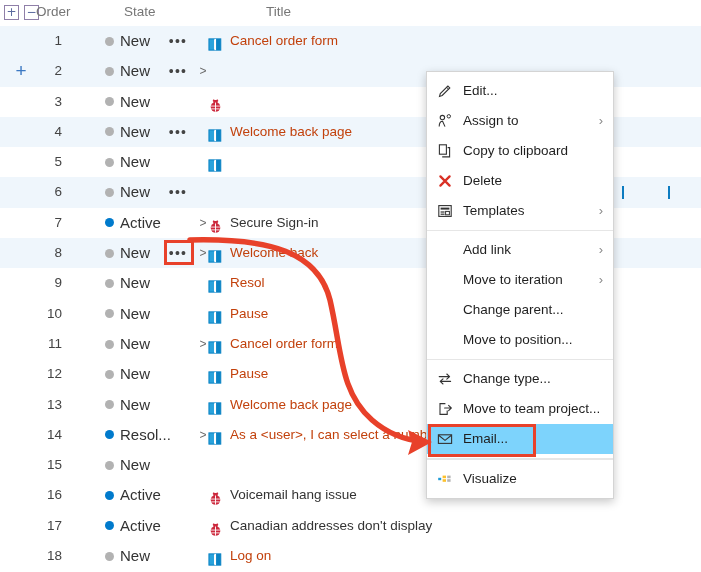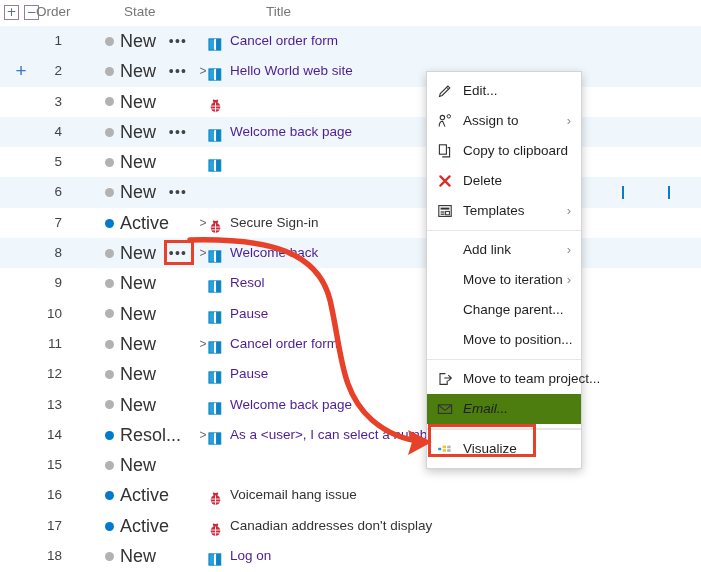--- a/index.html
+++ b/index.html
@@ -60,21 +60,21 @@
   .row {
     position: relative;
     height: 30.3px;
     background: #ffffff;
   }
   .row.alt { background: #eff6fc; }
 
   .cell { position: absolute; top: 0; height: 30.3px; line-height: 30.3px; white-space: nowrap; }
   .c-plus   { left: 8px;  width: 26px; text-align: center; color: #3b78c3; font-size: 19px; font-weight: 300;}
   .c-order  { left: 36px; width: 26px; text-align: right; color: #444; font-size: 13.5px;}
-  .c-state  { left: 105px; color: #333; font-size: 18px; }
+  .c-state  { left: 105px; color: #333; font-size: 15px; }
   .c-dots   { left: 163px; width: 30px; text-align: center; color: #444; font-size: 14px; letter-spacing: 1.2px; }
   .c-chev   { left: 196px; width: 14px; text-align: center; color: #6b6b6b; font-size: 12px; }
   .c-title  { left: 208px; font-size: 13.5px; }
 
   .state-dot {
     display: inline-block;
     width: 9px; height: 9px;
     border-radius: 50%;
     margin-right: 6px;
     vertical-align: middle;
@@ -86,56 +86,56 @@
   .state-dot.resolved { background: #007acc; }
 
   .wi-icon {
     display: inline-block;
     width: 15px; height: 15px;
     vertical-align: middle;
     margin-right: 7px;
     position: relative;
     top: -1px;
   }
-  .title-link { color: #4c1d95; }
+  .title-link { color: #c2410c; }
   .title-link.plain { color: #333; }
 
   
   .tickmark {
     position: absolute;
     width: 2px; height: 13px;
     background: #0d7cc1;
     top: 9px;
   }
 
   
   #ctxmenu {
     position: absolute;
     left: 426px; top: 71px;
-    width: 156px;
+    width: 188px;
     background: #ffffff;
     border: 1px solid #d4d4d4;
     box-shadow: 0 3px 9px rgba(0,0,0,0.22);
     box-sizing: border-box;
     z-index: 40;
   }
   .menu-section { padding: 4px 0; }
   .menu-sep { height: 1px; background: #e6e6e6; margin: 0; }
   .menu-item {
     position: relative;
     height: 30px;
     line-height: 30px;
     padding-left: 36px;
     padding-right: 24px;
     font-size: 13.5px;
     color: #1f1f1f;
     white-space: nowrap;
     cursor: default;
   }
-  .menu-item.highlight { background: #4d7c0f; font-style: italic; }
+  .menu-item.highlight { background: #7dd3fc; }
   .menu-item .mi-icon {
     position: absolute;
     left: 10px; top: 50%;
     margin-top: -8px;
     width: 16px; height: 16px;
     line-height: 16px;
     text-align: center;
   }
   .menu-item .mi-sub {
     position: absolute;
@@ -190,26 +190,20 @@
               <rect x="1" y="2" width="12.6" height="12" fill="none" stroke="#0b83c4" stroke-width="1.1"></rect>
               <rect x="7.1" y="2" width="1.5" height="12" fill="#ffffff"></rect>
             </svg></span><span class="title-link">Cancel order form</span></div>
       </div>
       <div class="row alt">
         <div class="cell c-plus">+</div>
         <div class="cell c-order">2</div>
         <div class="cell c-state"><span class="state-dot new"></span>New</div>
         <div class="cell c-dots">•••</div>
         <div class="cell c-chev">&gt;</div>
-        <div class="cell c-title"><span class="wi-icon"><svg width="15" height="15" viewBox="0 0 16 16">
-              <rect x="1" y="2" width="5.4" height="12" fill="#2aa3dc"></rect>
-              <rect x="8.2" y="2" width="5.4" height="12" fill="#0b83c4"></rect>
-              <rect x="1" y="2" width="12.6" height="12" fill="none" stroke="#0b83c4" stroke-width="1.1"></rect>
-              <rect x="7.1" y="2" width="1.5" height="12" fill="#ffffff"></rect>
-            </svg></span><span class="title-link">Hello World web site</span></div>
       </div>
       <div class="row">
         <div class="cell c-plus"></div>
         <div class="cell c-order">3</div>
         <div class="cell c-state"><span class="state-dot new"></span>New</div>
         <div class="cell c-dots"></div>
         <div class="cell c-chev"></div>
         <div class="cell c-title"><span class="wi-icon"><svg width="15" height="15" viewBox="0 0 16 16">
               <path d="M5.4 3.4 L6.4 1.6 M10.6 3.4 L9.6 1.6" stroke="#cc293d" stroke-width="1.2" fill="none"></path>
               <rect x="5.6" y="2.2" width="4.8" height="3" rx="1" fill="#cc293d"></rect>
@@ -437,20 +431,24 @@
     </div>
     <div class="menu-sep"></div>
     <div class="menu-section">
       <div class="menu-item"><span>Add link</span><span class="mi-sub">›</span></div>
       <div class="menu-item"><span>Move to iteration</span><span class="mi-sub">›</span></div>
       <div class="menu-item"><span>Change parent...</span></div>
       <div class="menu-item"><span>Move to position...</span></div>
     </div>
     <div class="menu-sep"></div>
     <div class="menu-section">
+      <div class="menu-item"><span class="mi-icon"><svg width="16" height="16" viewBox="0 0 16 16">
+            <path d="M2.2 5.6 L12.4 5.6 M9.8 3 L12.6 5.6 L9.8 8.2" fill="none" stroke="#333" stroke-width="1.1" stroke-linecap="round" stroke-linejoin="round"></path>
+            <path d="M13.6 10.4 L3.4 10.4 M6 7.8 L3.2 10.4 L6 13" fill="none" stroke="#333" stroke-width="1.1" stroke-linecap="round" stroke-linejoin="round"></path>
+          </svg></span><span>Change type...</span></div>
       <div class="menu-item"><span class="mi-icon"><svg width="16" height="16" viewBox="0 0 16 16">
             <path d="M8.4 2.6 L3 2.6 L3 13.4 L10.2 13.4 L10.2 9.4" fill="none" stroke="#333" stroke-width="1.1"></path>
             <path d="M7.6 7 L14 7 M11.6 4.4 L14.3 7 L11.6 9.6" fill="none" stroke="#333" stroke-width="1.1" stroke-linecap="round" stroke-linejoin="round"></path>
           </svg></span><span>Move to team project...</span></div>
       <div class="menu-item highlight"><span class="mi-icon"><svg width="16" height="16" viewBox="0 0 16 16">
             <rect x="1.4" y="3.8" width="13.2" height="8.6" fill="none" stroke="#333" stroke-width="1.1"></rect>
             <path d="M1.6 4.2 L8 9.4 L14.4 4.2" fill="none" stroke="#333" stroke-width="1.1"></path>
           </svg></span><span>Email...</span></div>
     </div>
     <div class="menu-sep"></div>

